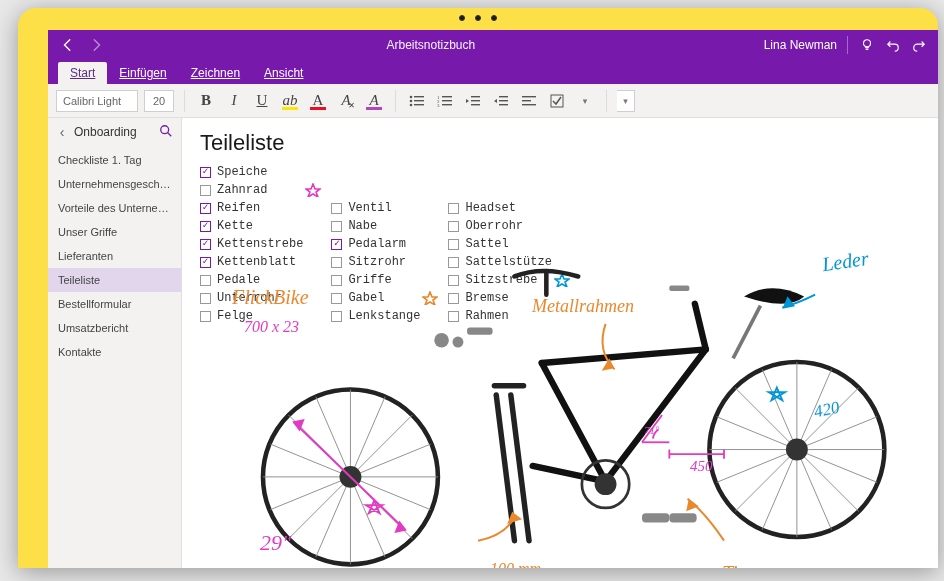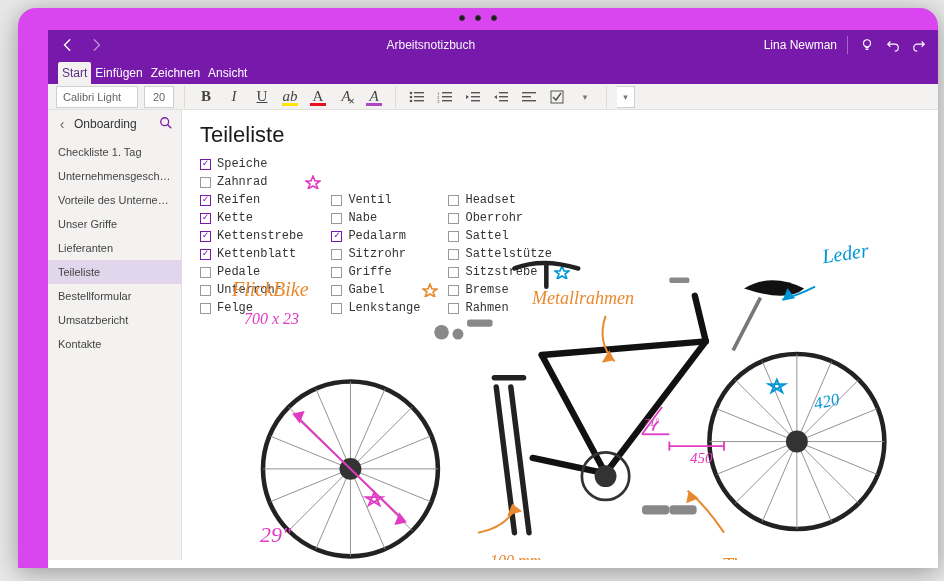--- a/index.html
+++ b/index.html
@@ -1,21 +1,21 @@
 <!DOCTYPE html>
 <html><head>
 <meta charset="utf-8">
 <style>
   * { box-sizing: border-box; margin: 0; padding: 0; }
   html, body { width: 944px; height: 581px; background: #e8e8e8; font-family: "Segoe UI", Arial, sans-serif; overflow: hidden; }
 
   
   .device {
     position: absolute; left: 18px; top: 8px; width: 920px; height: 560px;
-    background: #d946ef; border-radius: 18px 18px 0 0; box-shadow: 0 4px 24px rgba(0,0,0,.35);
+    background: #fde047; border-radius: 18px 18px 0 0; box-shadow: 0 4px 24px rgba(0,0,0,.35);
     overflow: hidden;
   }
   .camera { position: absolute; top:6px; left: 50%; transform: translateX(-50%); width: 54px; height: 8px; display:flex; gap:10px; align-items:center; justify-content:center; }
   .camera span { width: 6px; height: 6px; background: #1a1a1a; border-radius: 50%; border:1px solid #333; }
 
   .screen { position: absolute; left: 30px; top: 22px; right: 0; bottom: 0; background: #fff; }
 
   
   .titlebar {
     height: 30px; background: #7719aa; display: flex; align-items: center; color: #fff; font-size: 12px;
@@ -23,26 +23,26 @@
   .titlebar .nav { display:flex; gap: 4px; padding-left: 8px; }
   .arrow-btn { width: 24px; height: 24px; display:flex; align-items:center; justify-content:center; border-radius:2px; cursor:pointer; }
   .titlebar .title { flex:1; text-align:center; font-size: 12px; opacity:.95; }
   .titlebar .user { padding: 0 10px; font-size: 12px; }
   .titlebar .divider { width:1px; height:18px; background: rgba(255,255,255,.35); }
   .titlebar .sys { display:flex; align-items:center; gap: 8px; padding: 0 10px; }
   .sys-btn { width:18px; height:18px; display:flex; align-items:center; justify-content:center; cursor:pointer; }
 
   
   .ribbon-tabs { height: 24px; background: #7719aa; display:flex; align-items:flex-end; padding-left: 10px; color:#fff; font-size:12px; }
-  .rtab { padding: 4px 4px; cursor:pointer; }
+  .rtab { padding: 4px 12px; cursor:pointer;text-decoration:underline; }
   .rtab.active { background:#f3f2f1; color:#5b2e84; border-radius: 2px 2px 0 0; }
   
   
   .ribbon {
-    height: 26px; background:#f3f2f1; border-bottom:1px solid #e1dfdd; display:flex; align-items:center;
+    height: 34px; background:#f3f2f1; border-bottom:1px solid #e1dfdd; display:flex; align-items:center;
     padding: 0 8px; gap: 6px; font-size:12px; color:#444;
   }
   .rsep { width:1px; height:22px; background:#dcdcdc; margin: 0 4px; }
   .font-name { width: 82px; height:22px; border:1px solid #cfcfcf; background:#fff; display:flex; align-items:center; padding:0 6px; font-size:11px; color:#666; }
   .font-size { width: 30px; height:22px; border:1px solid #cfcfcf; background:#fff; display:flex; align-items:center; justify-content:center; font-size:11px; color:#666; }
   .rb { width:22px; height:22px; display:flex; align-items:center; justify-content:center; cursor:pointer; border-radius:2px; font-family: "Times New Roman", serif; font-size:15px; color:#444; }
   .rb .under { position:absolute; bottom:2px; left:3px; right:3px; height:3px; }
   .rb.rel { position:relative; }
   .heading-sel { width:110px; height:22px; border:1px solid #cfcfcf; background:#fff; display:flex; align-items:center; padding:0 6px; font-size:11px; color:#555; }
   .heading-drop { width:18px; height:22px; border:1px solid #cfcfcf; border-left:none; background:#fff; display:flex; align-items:center; justify-content:center; font-size:9px; color:#777; }

